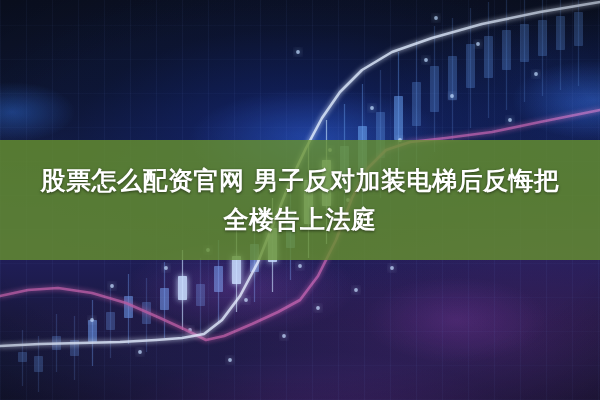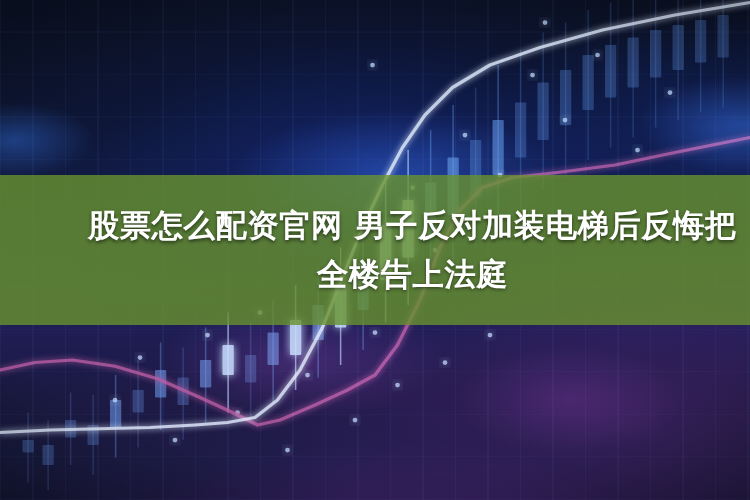--- a/index.html
+++ b/index.html
@@ -42,21 +42,21 @@
   }
 
   
   #candles{mix-blend-mode:screen;}
 
   
   #headline-band{
     position:absolute;left:0;right:0;
     top:140px;height:120px;
     background:rgba(104,146,46,.80);
-    display:flex;align-items:center;justify-content:flex-end;
+    display:flex;align-items:center;justify-content:center;
   }
   #headline-text{
     width:540px;
     text-align:center;
     color:#ffffff;
     font-size:25px;
     font-weight:bold;
     line-height:39px;
     letter-spacing:.5px;
     text-shadow:0 1px 3px rgba(0,0,0,.55);

